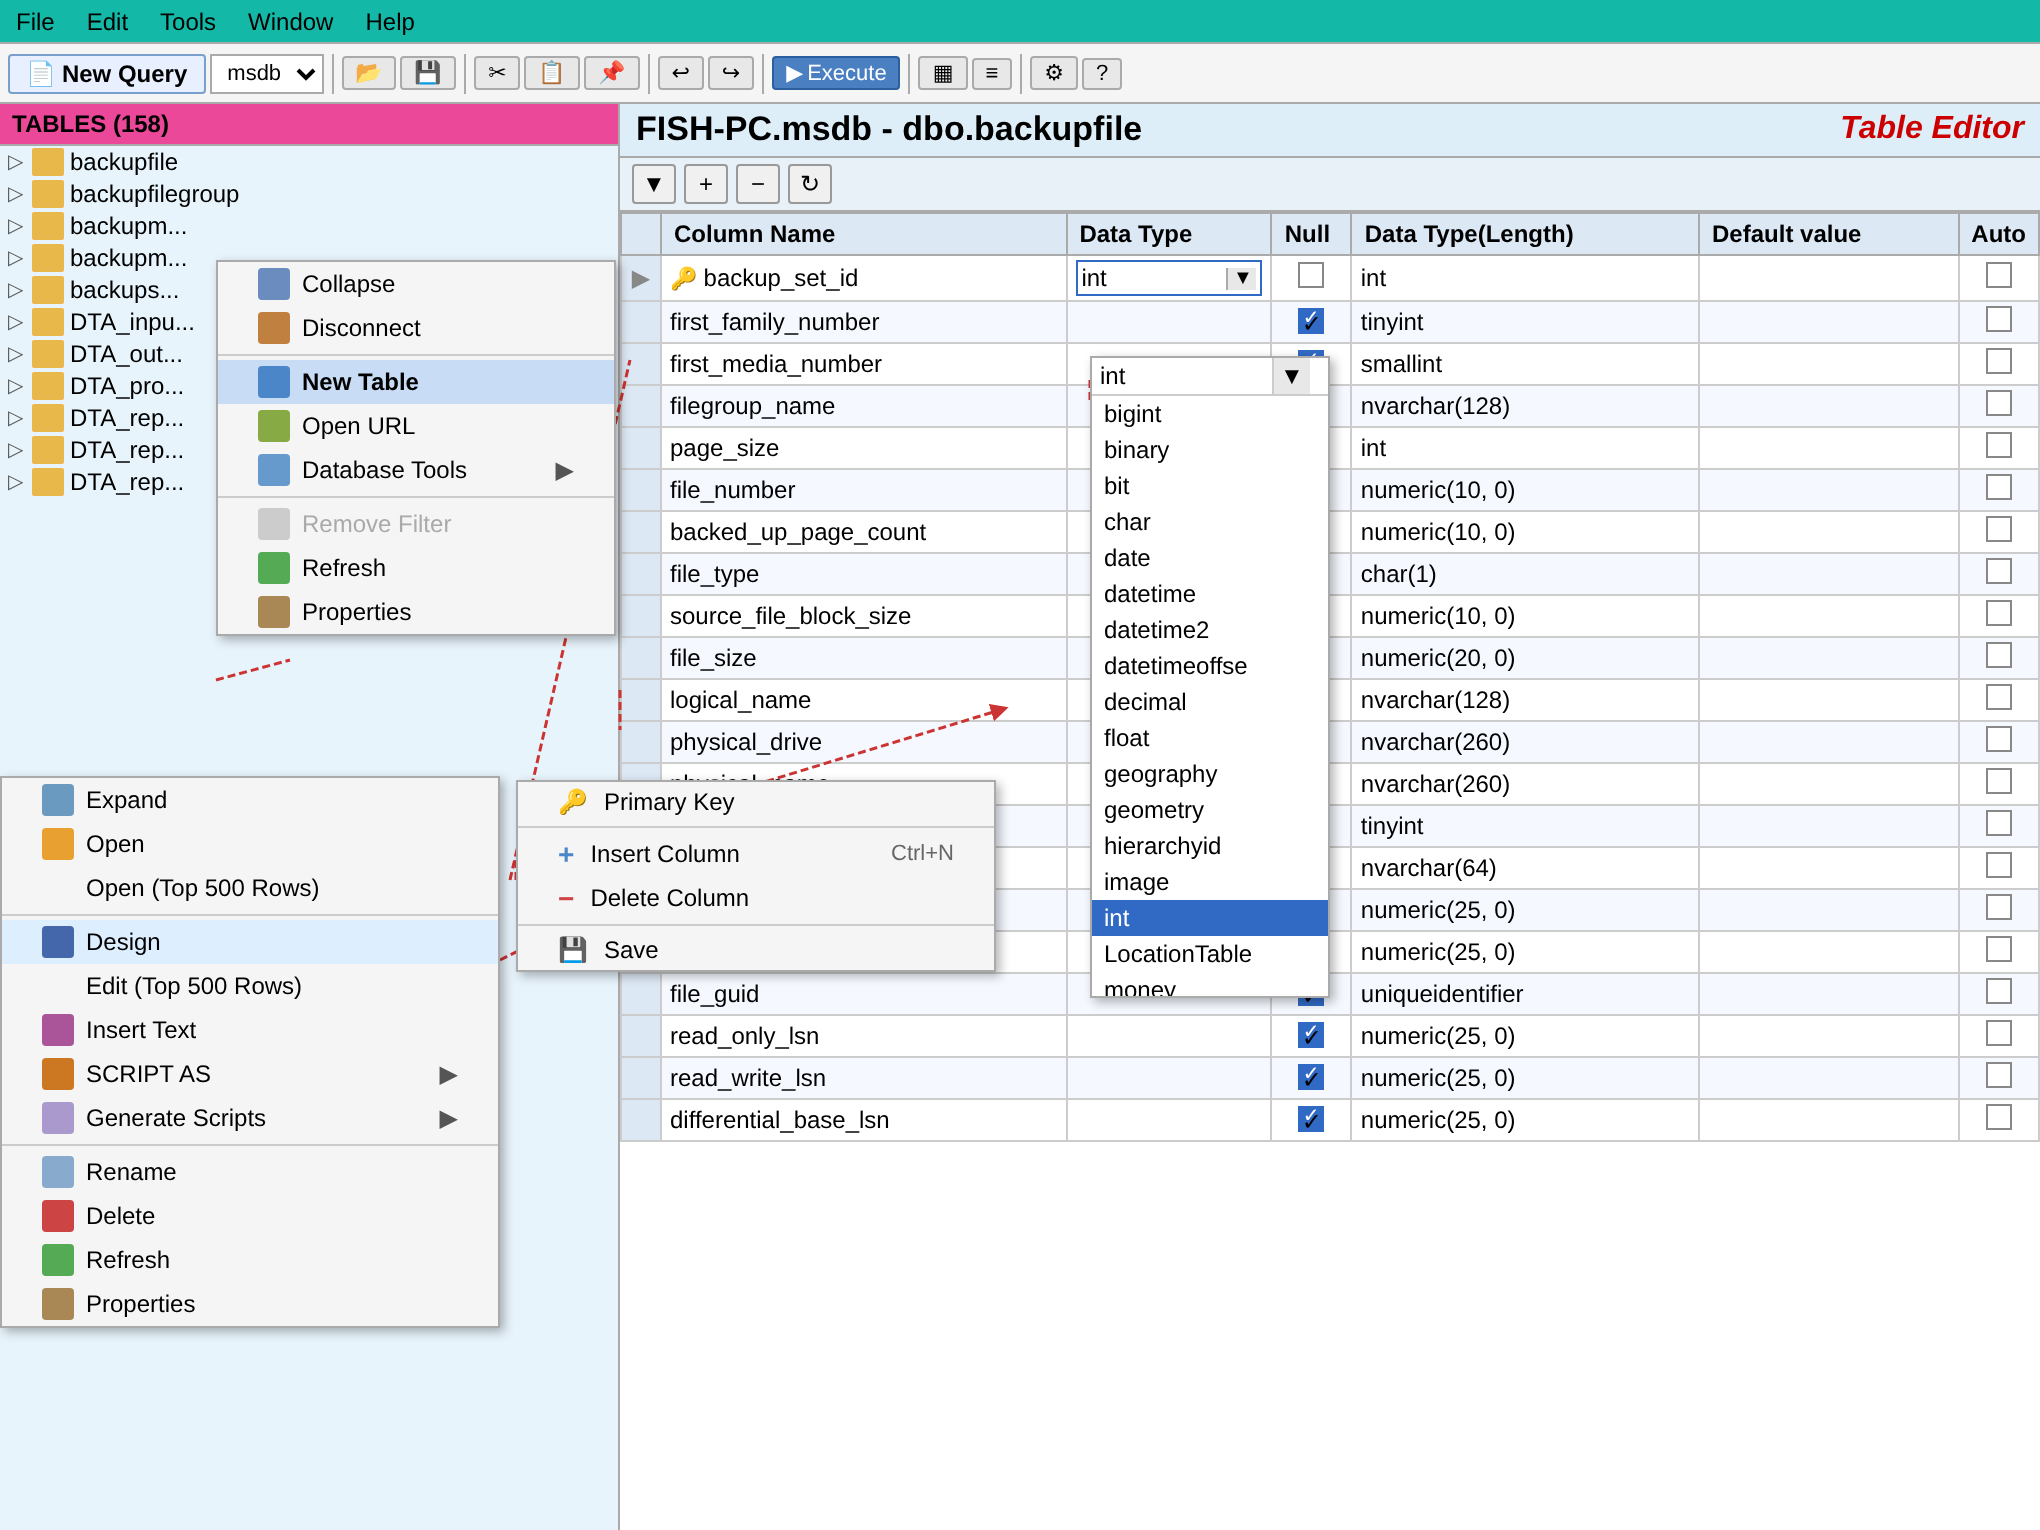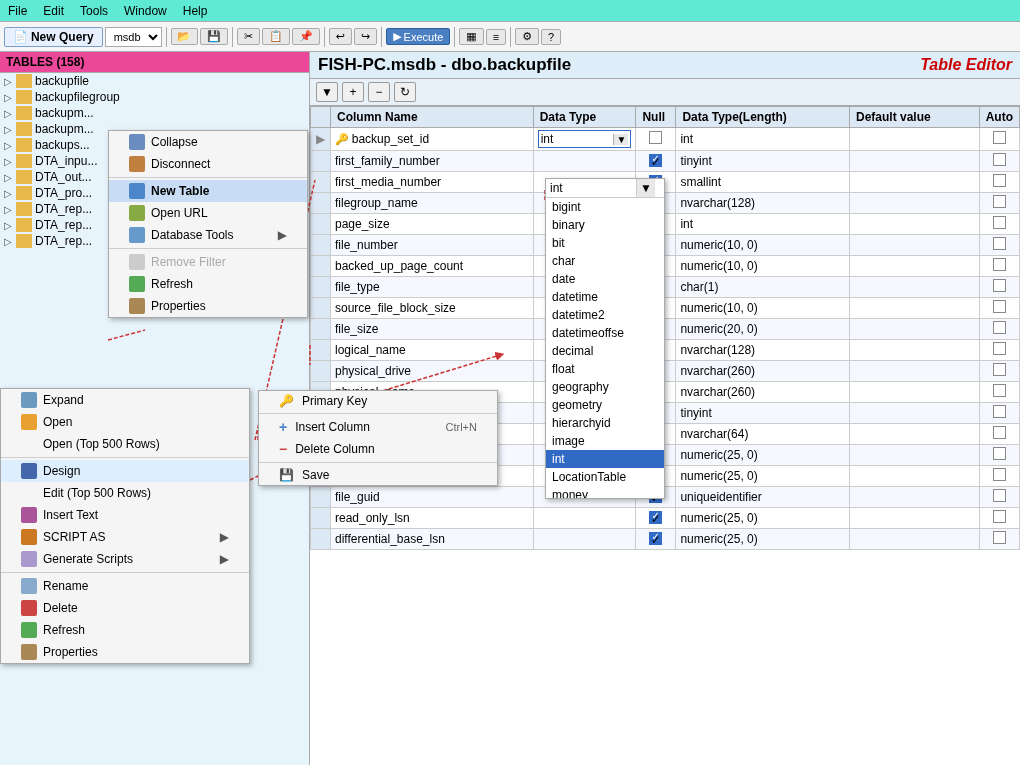--- a/index.html
+++ b/index.html
@@ -1,19 +1,19 @@
 <!DOCTYPE html>
 <html><head>
   <meta charset="utf-8">
   <style>
     * { margin: 0; padding: 0; box-sizing: border-box; }
     body { font-family: 'Segoe UI', Tahoma, Geneva, Verdana, sans-serif; font-size: 12px; background: #d4e8f7; overflow: hidden; width: 1020px; height: 765px; position: relative; }
 
     
-    .menu-bar { background: #5eead4; border-bottom: 1px solid #aaa; display: flex; align-items: center; height: 22px; }
+    .menu-bar { background: #14b8a6; border-bottom: 1px solid #aaa; display: flex; align-items: center; height: 22px; }
     .menu-item { padding: 2px 8px; cursor: pointer; font-size: 12px; }
 
     
     .toolbar { background: #f5f5f5; border-bottom: 1px solid #aaa; display: flex; align-items: center; height: 30px; padding: 2px 4px; gap: 2px; }
     .toolbar-btn { background: #e8e8e8; border: 1px solid #aaa; border-radius: 2px; padding: 1px 6px; cursor: pointer; font-size: 11px; display: flex; align-items: center; gap: 2px; }
     .toolbar-sep { width: 1px; height: 20px; background: #aaa; margin: 0 2px; }
     .db-select { border: 1px solid #aaa; background: white; padding: 1px 4px; font-size: 11px; height: 20px; }
 
     
     .main { display: flex; height: calc(765px - 52px); }
@@ -393,20 +393,29 @@
               <td style="text-align: center; background: rgb(221, 232, 245);"></td>
               <td style="padding-left: 4px;">read_only_lsn</td>
               <td></td>
               <td class="checkbox-cell"><span class="cb checked">✓</span></td>
               <td>numeric(25, 0)</td>
               <td></td>
               <td class="checkbox-cell"><span class="cb"></span></td>
             </tr>
             <tr>
               <td style="text-align: center; background: rgb(221, 232, 245);"></td>
+              <td style="padding-left: 4px;">read_write_lsn</td>
+              <td></td>
+              <td class="checkbox-cell"><span class="cb checked">✓</span></td>
+              <td>numeric(25, 0)</td>
+              <td></td>
+              <td class="checkbox-cell"><span class="cb"></span></td>
+            </tr>
+            <tr>
+              <td style="text-align: center; background: rgb(221, 232, 245);"></td>
               <td style="padding-left: 4px;">differential_base_lsn</td>
               <td></td>
               <td class="checkbox-cell"><span class="cb checked">✓</span></td>
               <td>numeric(25, 0)</td>
               <td></td>
               <td class="checkbox-cell"><span class="cb"></span></td>
             </tr>
           </tbody>
       </table>
     </div>

